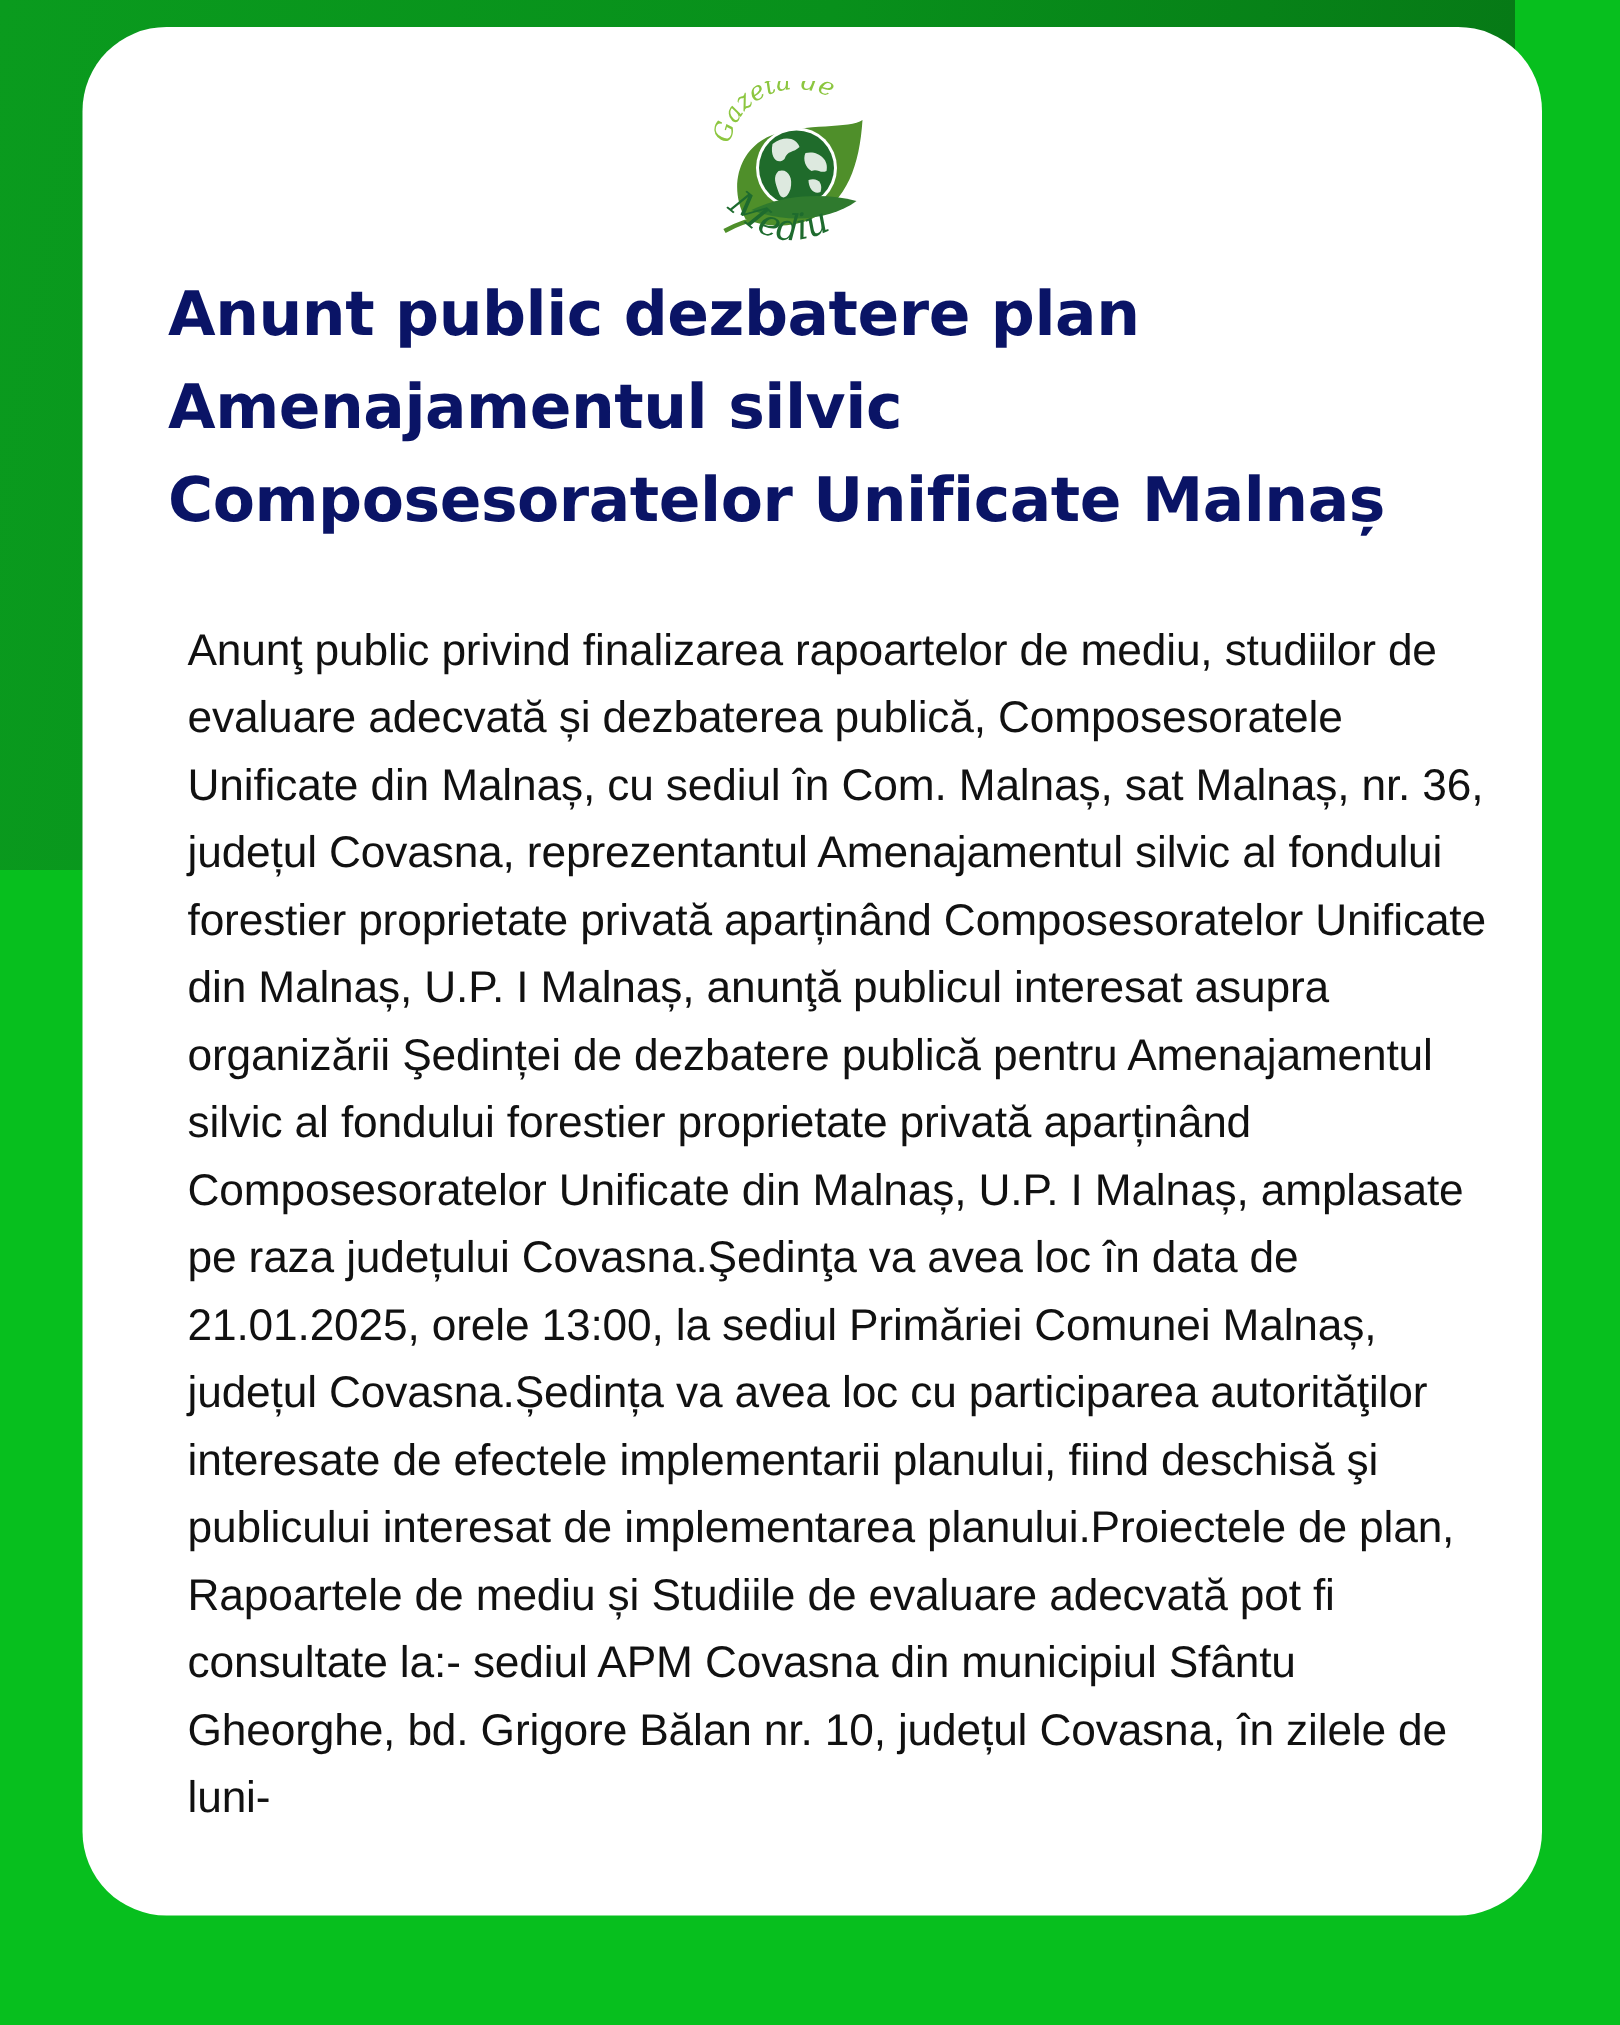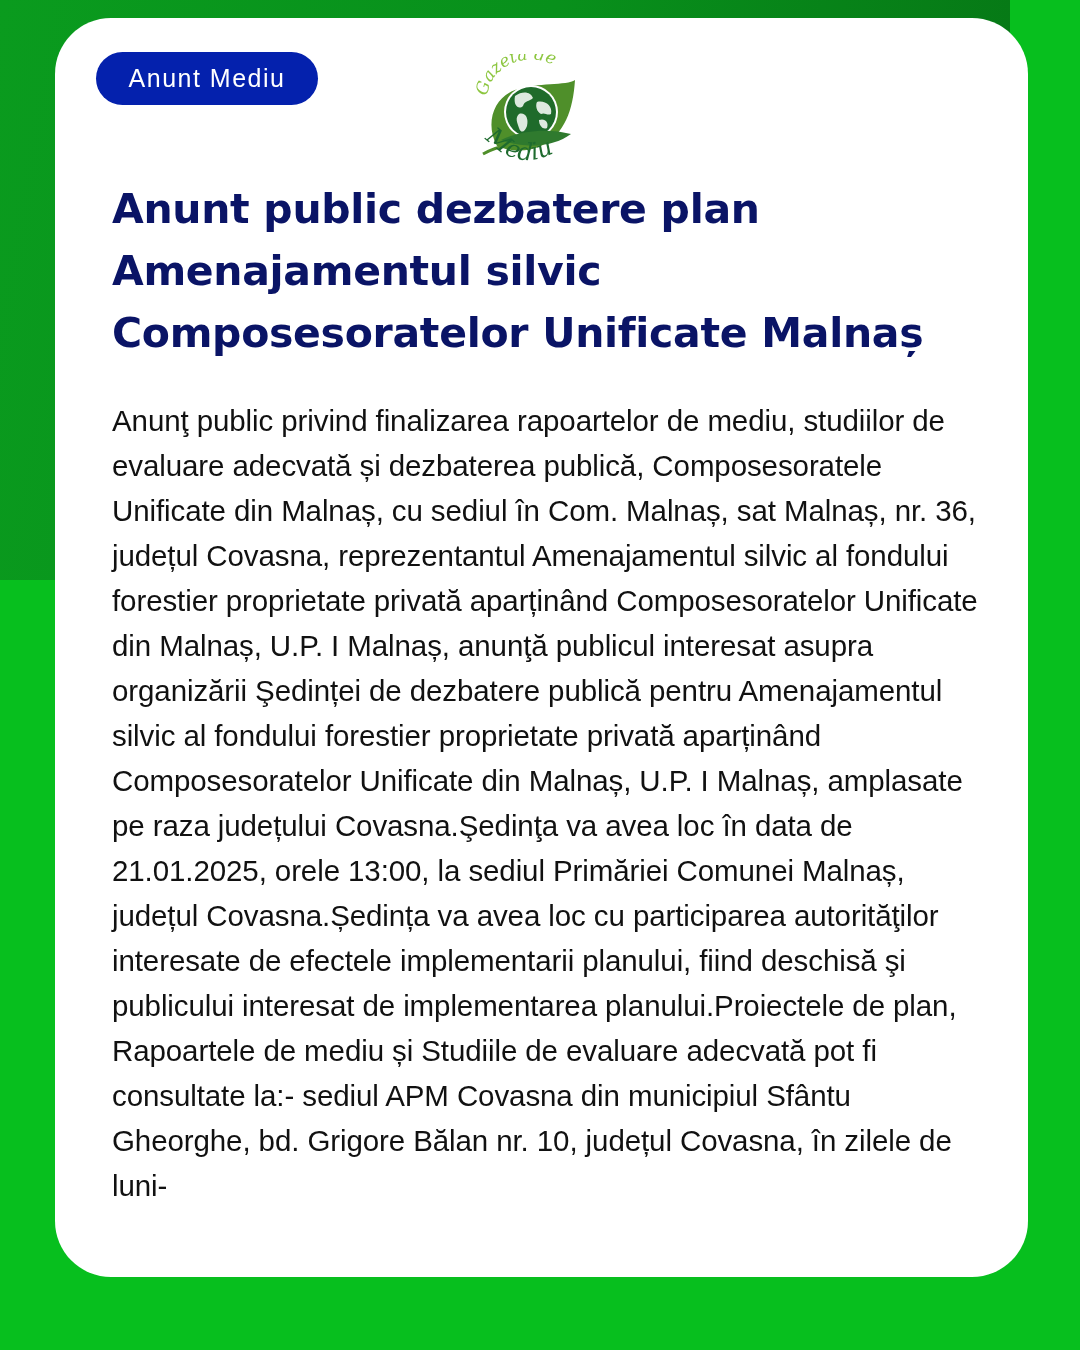--- a/index.html
+++ b/index.html
@@ -66,38 +66,35 @@
       font-weight: bold;
       font-size: 41px;
       line-height: 62px;
       letter-spacing: -0.3px;
     }
     .body-text {
       position: absolute;
       left: 57px;
       top: 380px;
       width: 875px;
-      margin: 0;
+      margin: 13px;
       color: #111111;
       font-family: "Liberation Sans", "DejaVu Sans", sans-serif;
       font-size: 29.5px;
       line-height: 45px;
       letter-spacing: -0.1px;
     }
   </style>
 </head>
 <body>
 
 <div class="bg-dark-block"></div>
 
 <div class="card">
 
-  <div class="badge">
-    <span>Anunt Mediu</span>
-  </div>
 
   <div class="logo">
     <svg width="110" height="118" viewBox="0 0 110 118">
       <defs>
         <path id="arcTop" d="M 12 42 A 44 40 0 0 1 98 34"></path>
         <path id="arcBottom" d="M 10 84 Q 50 128 100 84"></path>
       </defs>
 
       <path d="M 22 92 C 10 70 18 44 40 36 C 62 28 92 32 100 26 C 98 56 90 80 66 92 C 52 98 36 98 22 92 Z" fill="#4f8f2a"></path>
       <path d="M 8 100 C 22 92 40 88 62 90" stroke="#4f8f2a" stroke-width="3" fill="none"></path>

